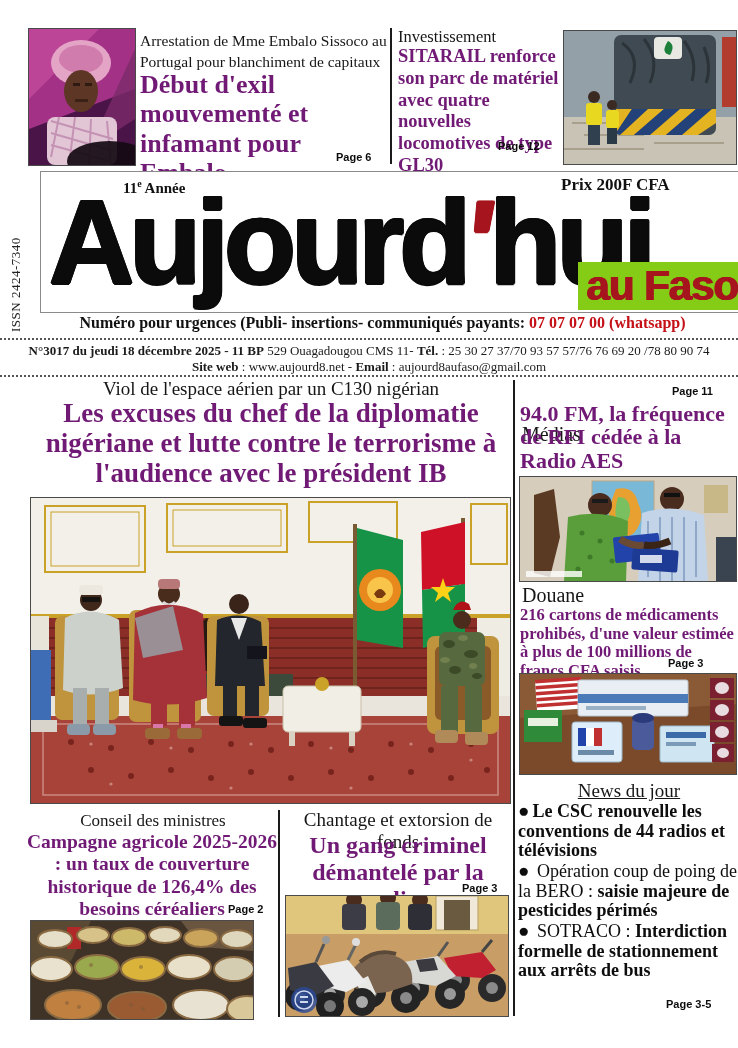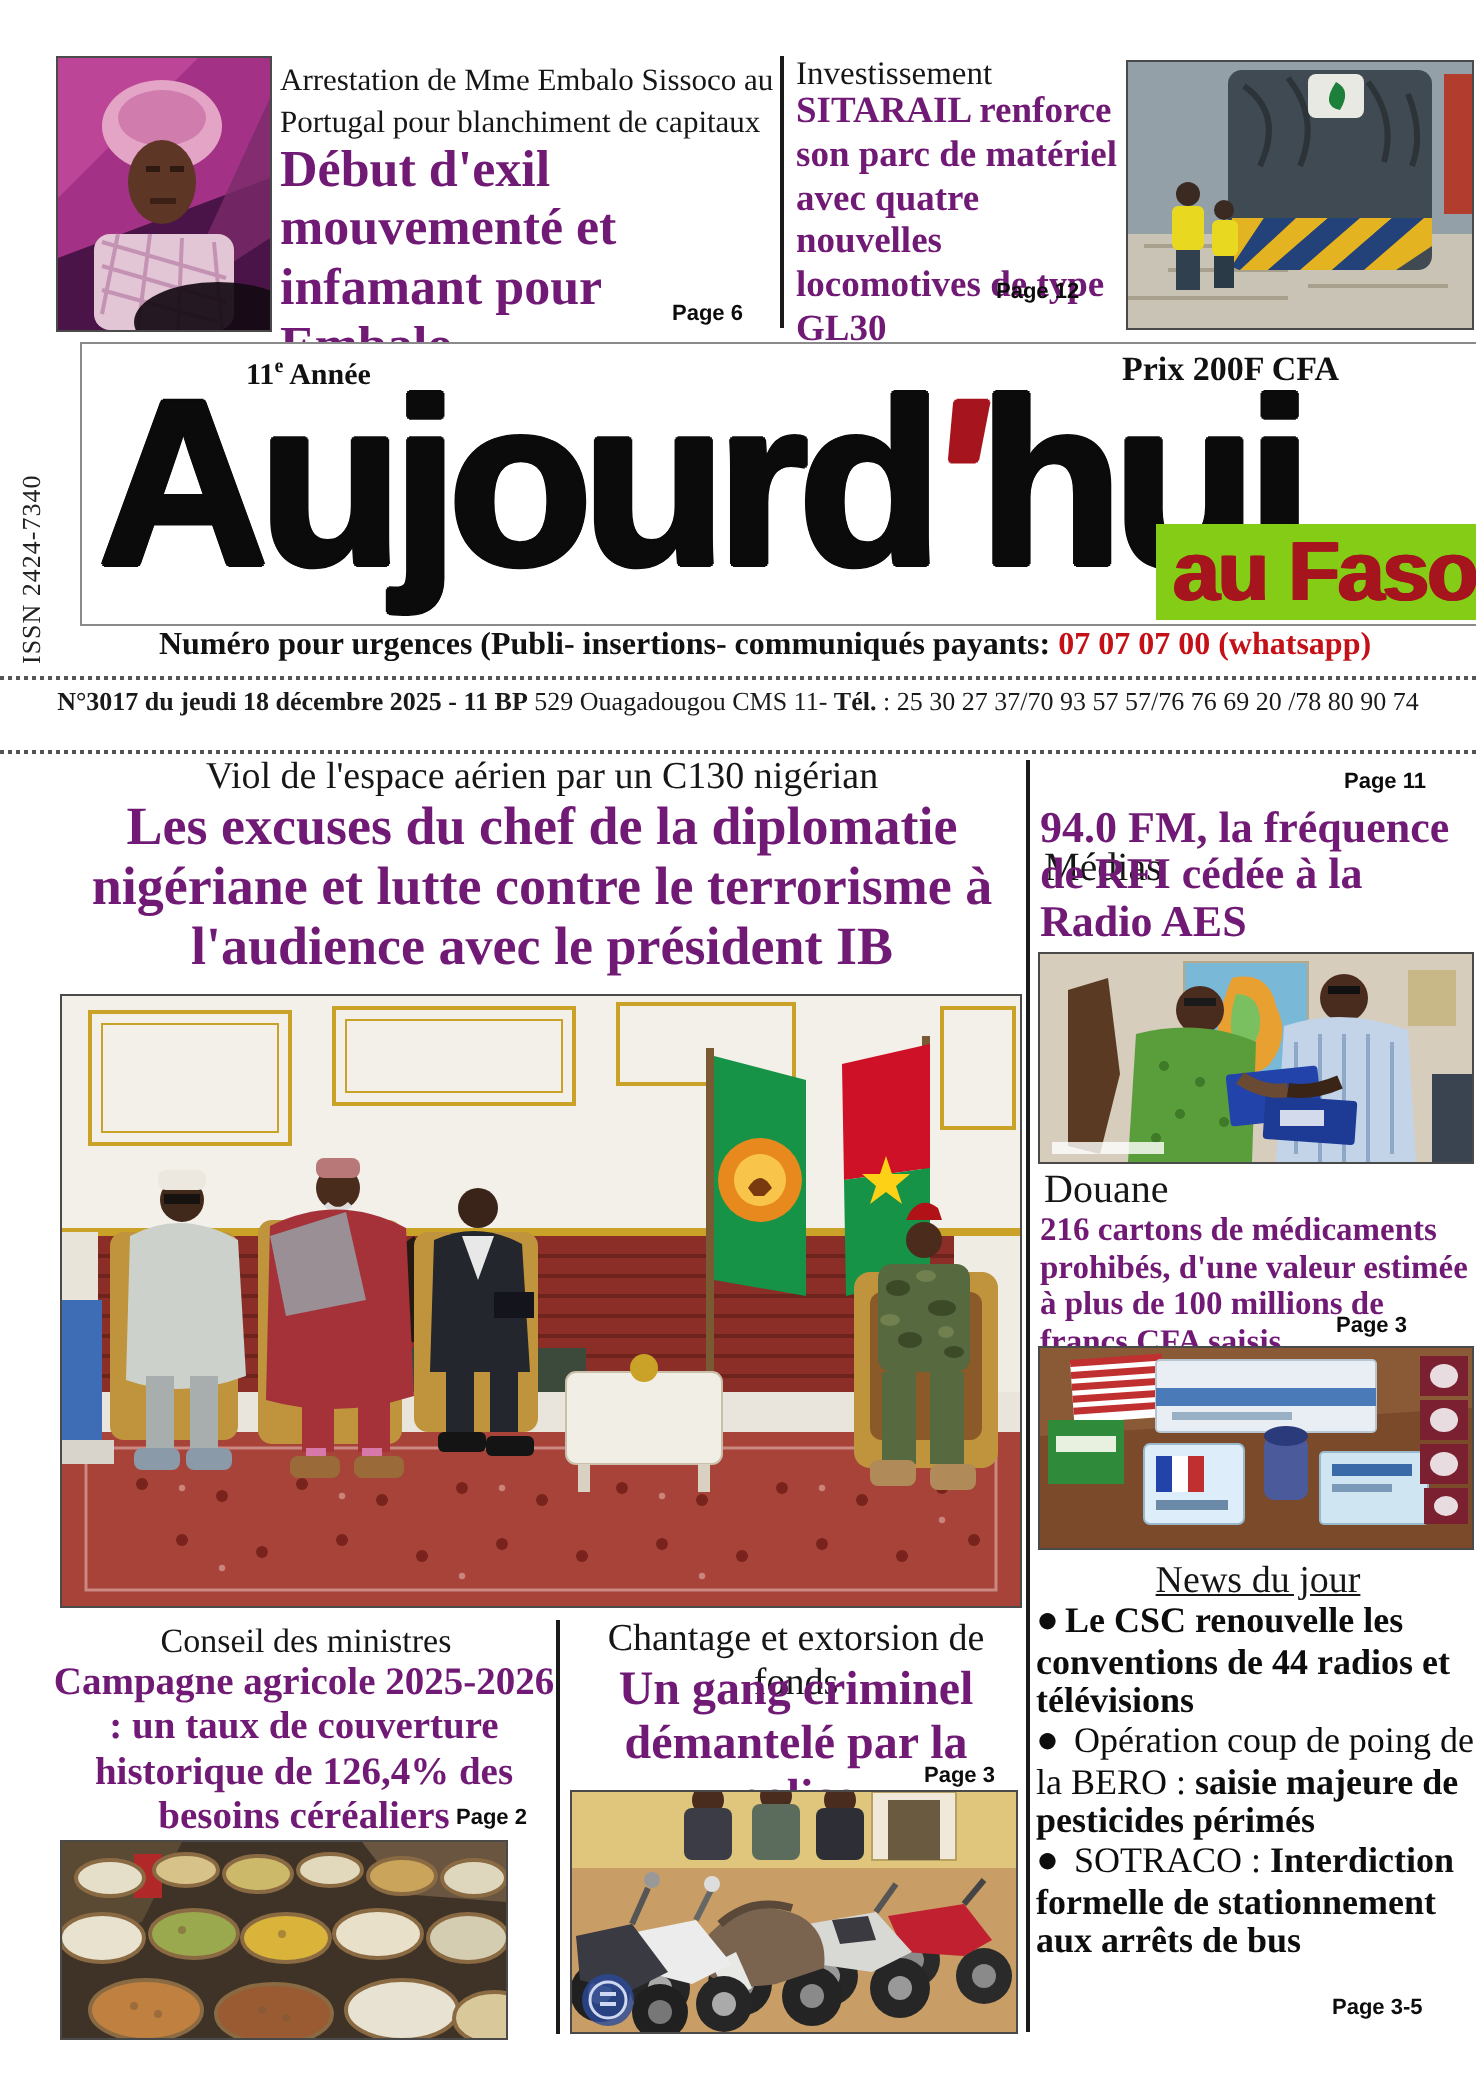--- a/index.html
+++ b/index.html
@@ -97,20 +97,21 @@
   <div class="abs masthead" style="left:40px;top:171px;width:705px;height:140px;text-align:right;">
     <div class="abs serif" style="left:82px;top:6px;font-size:15px;font-weight:700;"><span>11</span><sup style="font-size:10px;">e</sup><span> Année</span></div>
     <div class="abs serif" style="left:520px;top:3px;font-size:17px;font-weight:700;">Prix  200F CFA</div>
     <div class="abs logo" style="left:8px;top:14px;"><span>Aujourd</span><span class="apos">'</span><span>hui</span></div>
     <div class="abs logo-sub" style="right:8px;bottom:2px;">au Faso</div>
   </div>
   <div class="abs urgences serif center" style="left:30px;top:314px;width:705px;"><span>Numéro pour urgences (Publi- insertions- communiqués payants: </span><span class="phone">07 07 07 00 (whatsapp)</span></div>
 
   <div class="abs dotted" style="left:0;top:338px;width:738px;"></div>
   <div class="abs infoline center" style="left:22px;top:343px;width:694px;"><b>N°3017 du jeudi 18 décembre 2025 - 11 BP</b><span> 529 Ouagadougou CMS 11-  </span><b>Tél.</b><span> : 25 30 27 37/70 93 57 57/76 76 69 20 /78 80 90 74</span></div>
+  <div class="abs infoline center" style="left:22px;top:359px;width:694px;"><b>Site web</b><span> : www.aujourd8.net - </span><b>Email</b><span> :  aujourd8aufaso@gmail.com</span></div>
   <div class="abs dotted" style="left:0;top:375px;width:738px;"></div>
 
   <div class="abs serif kicker center" style="left:30px;top:378px;width:482px;font-size:19px;">Viol de l'espace aérien  par un C130 nigérian</div>
   <div class="abs serif headline center" style="left:28px;top:398px;width:486px;font-size:27px;line-height:1.12;">Les excuses du chef de la diplomatie nigériane et lutte contre le terrorisme à l'audience avec le président IB</div>
   <div class="abs pageref" style="left:466px;top:474px;margin-top:48px;">Page 5</div>
 
   <div class="abs photo" style="left:30px;top:497px;width:479px;height:305px;">
     <svg width="479" height="305" viewBox="0 0 479 305">
       <rect width="479" height="120" fill="#f3f0ea"></rect>
       <g fill="none" stroke="#c9a227" stroke-width="2">

